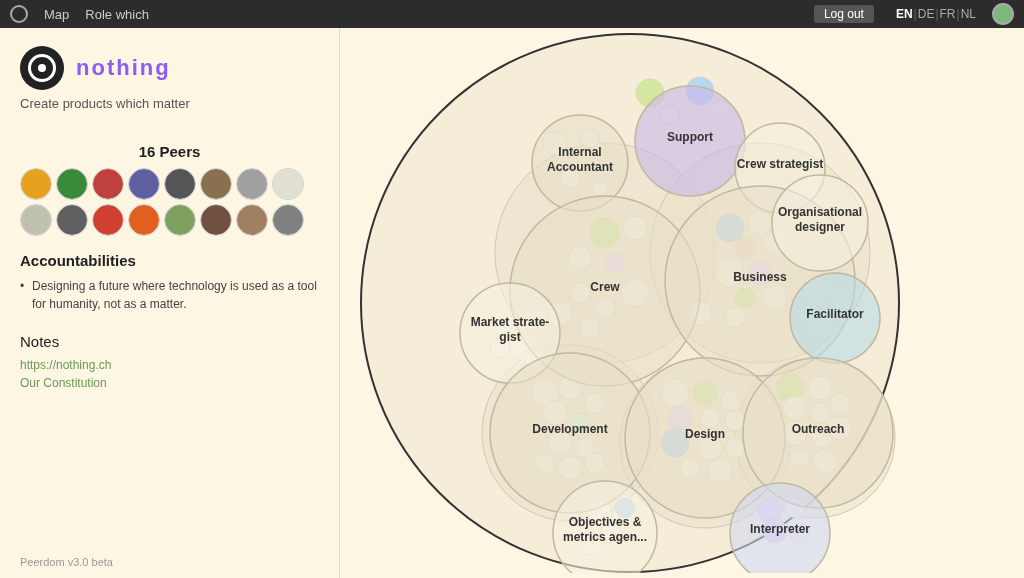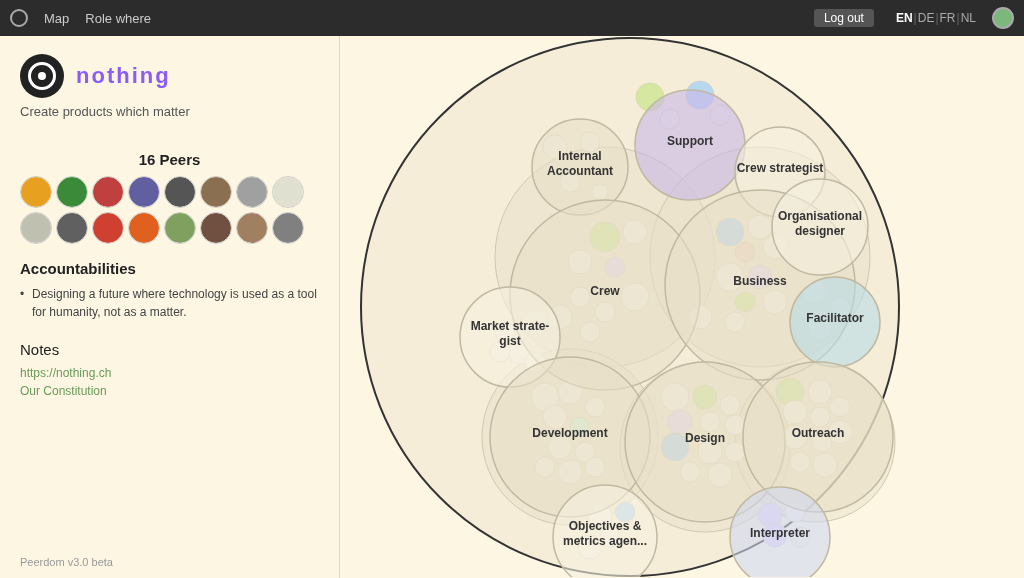--- a/index.html
+++ b/index.html
@@ -2,21 +2,21 @@
 <html><head>
   <meta charset="utf-8">
   <style>
     * { box-sizing: border-box; margin: 0; padding: 0; }
     body { font-family: Arial, sans-serif; background: #fdf6e3; display: flex; flex-direction: column; height: 578px; overflow: hidden; }
 
     
     #topnav {
       background: #2c2c2c;
       color: #ccc;
-      height: 36px;
+      height: 28px;
       display: flex;
       align-items: center;
       padding: 0 10px;
       gap: 16px;
       flex-shrink: 0;
     }
     #topnav a { color: #ccc; text-decoration: none; font-size: 13px; }
     .nav-spacer { flex: 1; }
     .lang-bar { font-size: 12px; color: #aaa; }
     .lang-bar span { cursor: pointer; }
@@ -196,21 +196,21 @@
       width: 540px;
       height: 540px;
     }
   </style>
 </head>
 <body>
 
 <nav id="topnav">
   <span class="org-logo-small" style="width:18px;height:18px;border:2px solid #aaa;border-radius:50%;display:inline-block;"></span>
   <a>Map</a>
-  <a>Role where</a>
+  <a>Role which</a>
   <div class="nav-spacer"></div>
   <button class="logout-btn">Log out</button>
   <span class="lang-bar">
     <span class="active">EN</span><span class="lang-sep">|</span><span>DE</span><span class="lang-sep">|</span><span>FR</span><span class="lang-sep">|</span><span>NL</span>
   </span>
   <div class="user-avatar-nav"></div>
 </nav>
 
 <div id="main-content">
 

